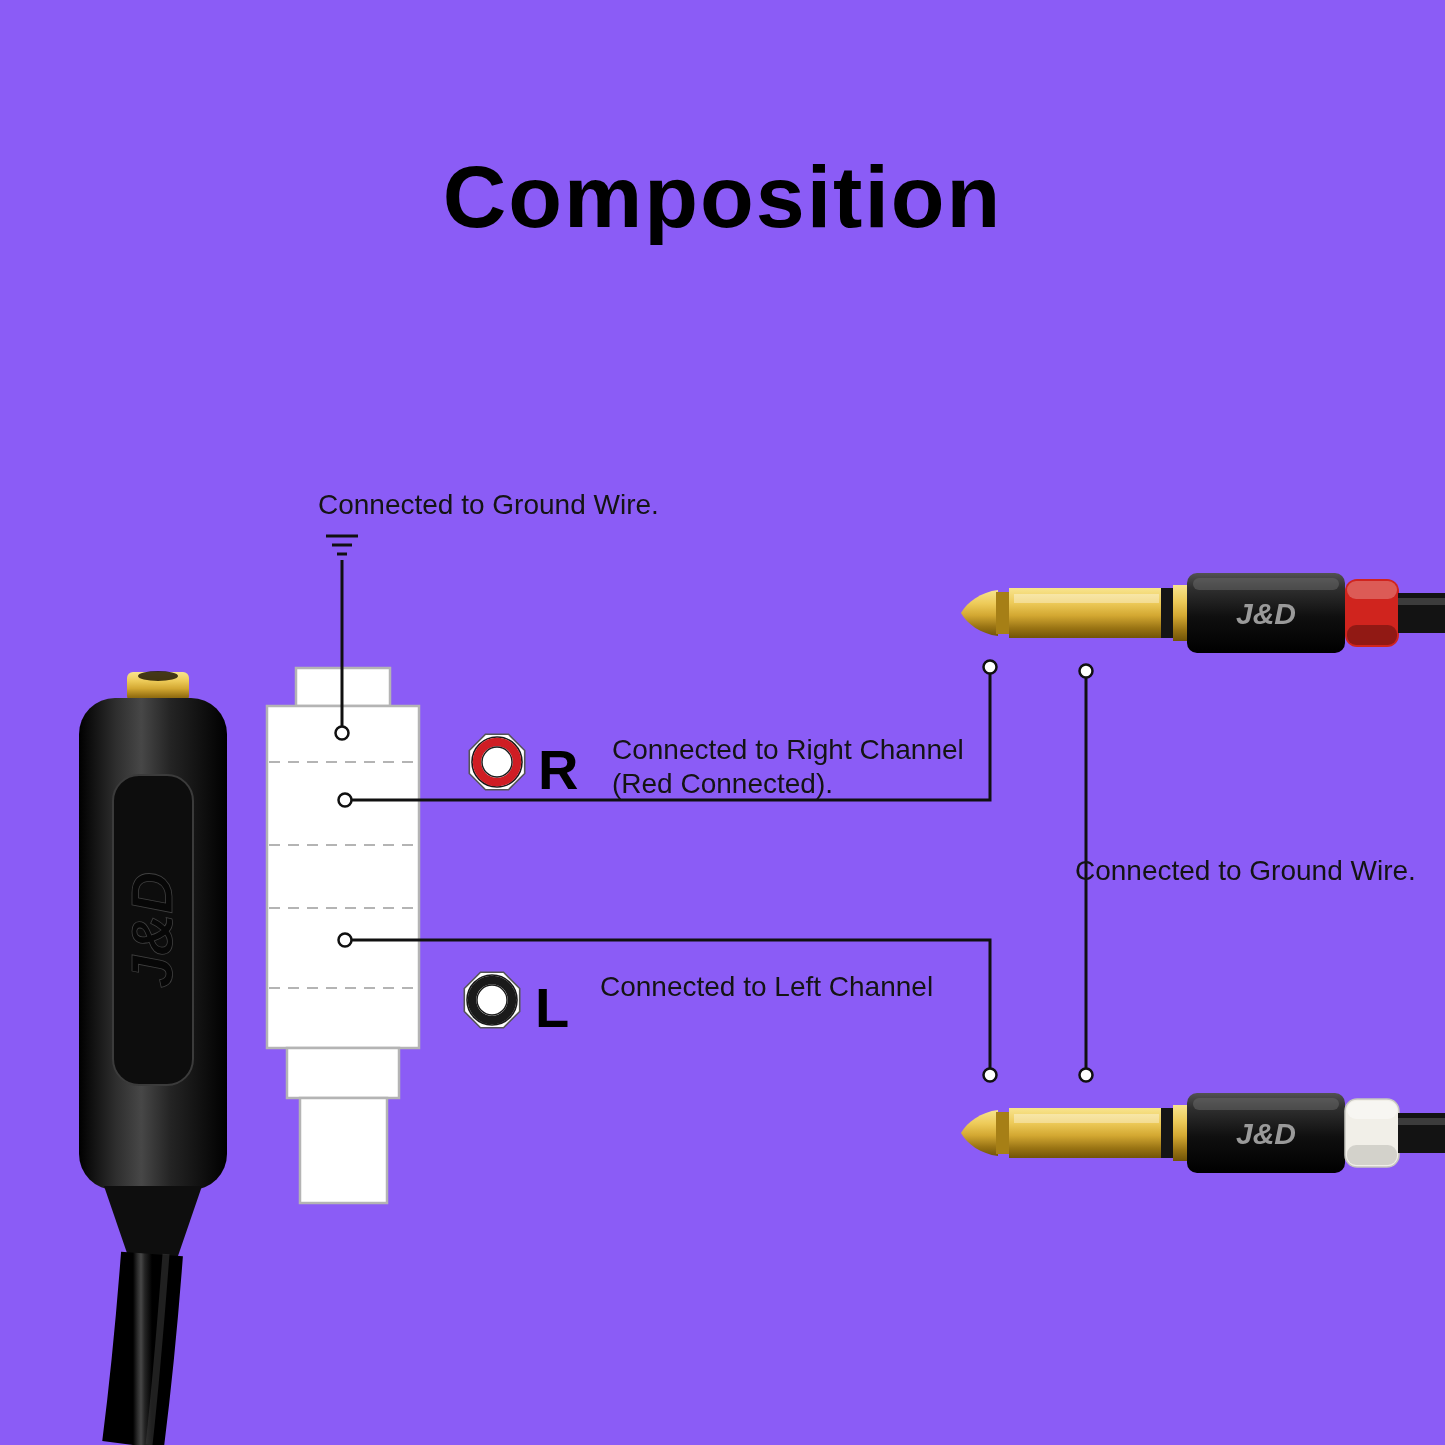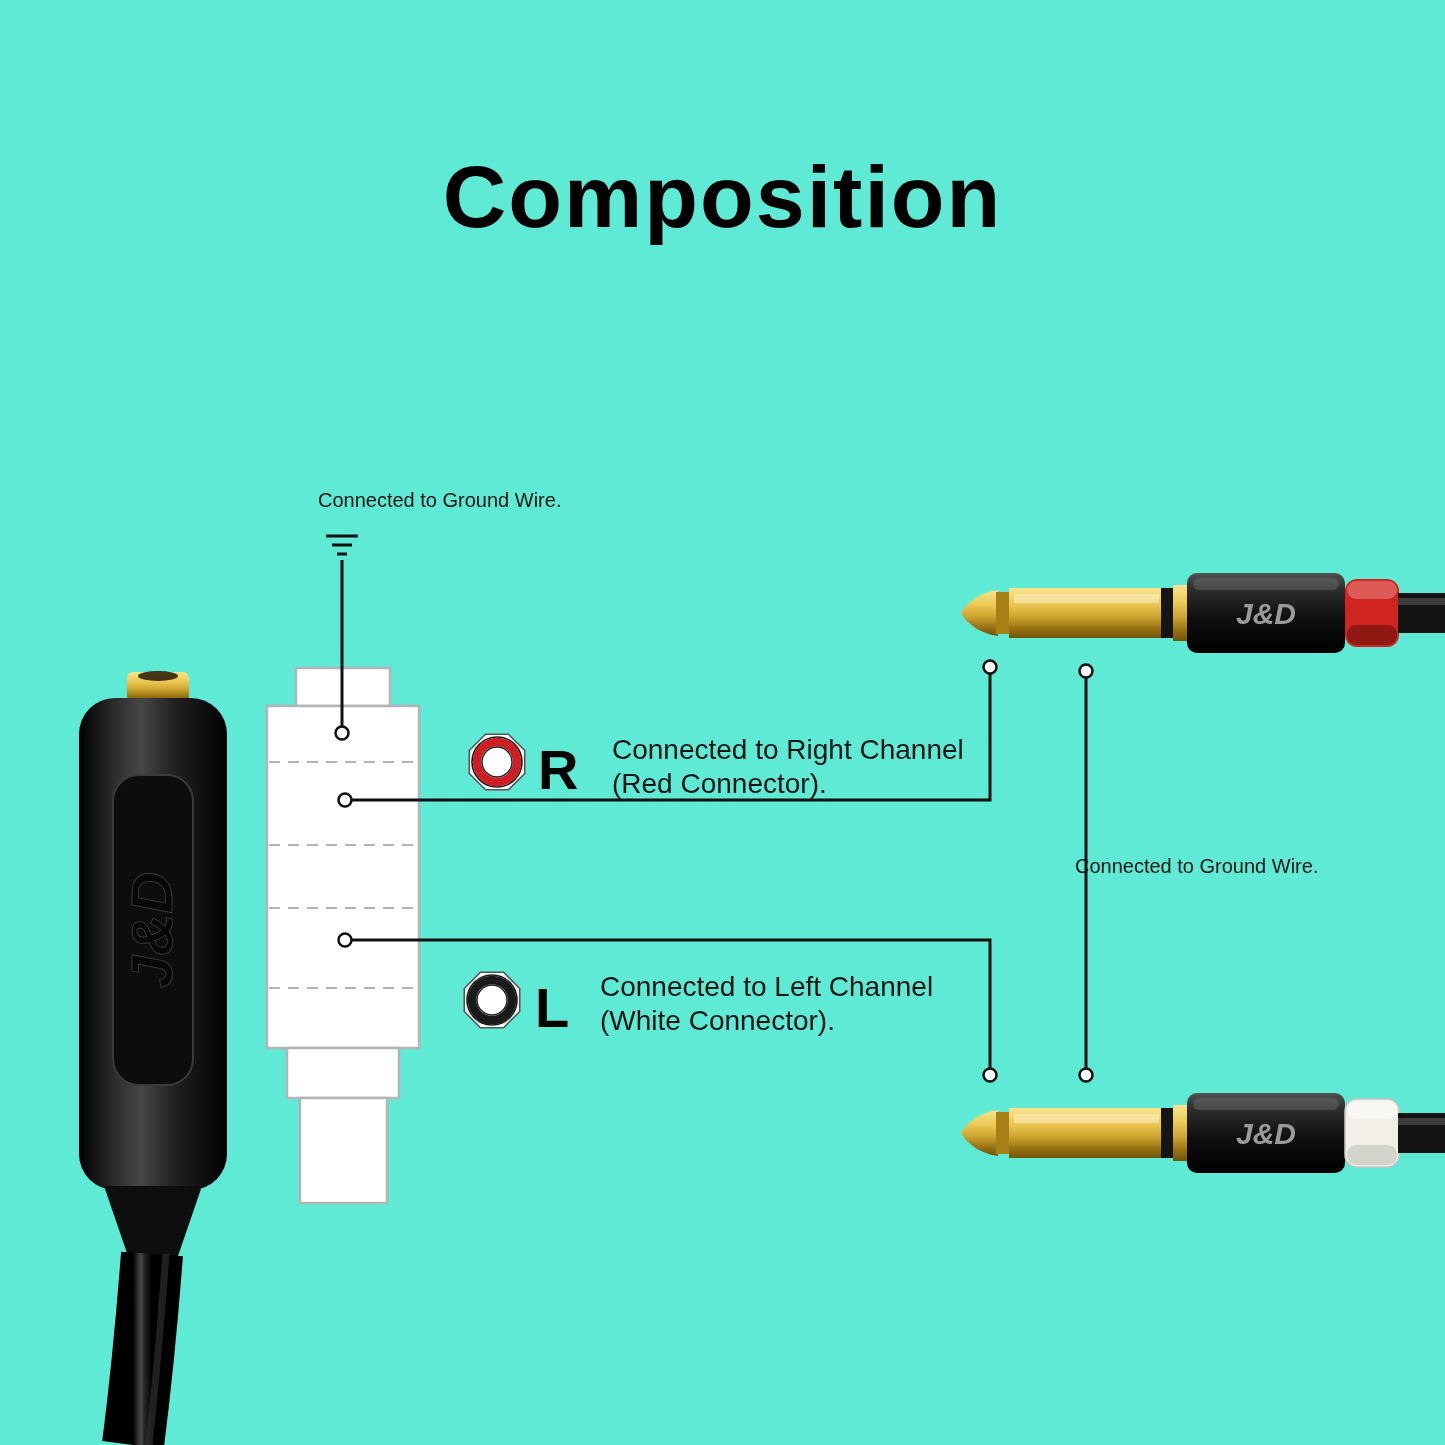--- a/index.html
+++ b/index.html
@@ -1,24 +1,24 @@
 <!DOCTYPE html>
 <html><head>
 <meta charset="utf-8">
 <style>
   html,body{margin:0;padding:0;background:#fff;}
   .canvas{
-    position:relative;width:1445px;height:1445px;background:#5eead4;overflow:hidden;
+    position:relative;width:1445px;height:1445px;background:#8b5cf6;overflow:hidden;
     font-family:"Liberation Sans",sans-serif;color:#111;
   }
   .title{
     position:absolute;left:0;top:146px;width:100%;text-align:center;
     font-size:88px;font-weight:bold;letter-spacing:2px;color:#000;
   }
-  .label{position:absolute;font-size:20px;color:#141414;white-space:nowrap;}
+  .label{position:absolute;font-size:28px;color:#141414;white-space:nowrap;}
   .letter{position:absolute;font-size:56px;font-weight:bold;color:#000;line-height:56px;}
   .desc{position:absolute;font-size:28px;line-height:34px;color:#141414;white-space:nowrap;}
   svg.overlay{position:absolute;left:0;top:0;}
   .logo-text{font-family:"Liberation Sans",sans-serif;font-style:italic;font-weight:bold;}
 </style>
 </head>
 <body>
 
 <div class="canvas">
 
@@ -142,24 +142,23 @@
       <circle cx="492" cy="1000" r="20" fill="#ffffff" stroke-width="8.5" stroke="#1a1a1a"></circle>
       <circle cx="492" cy="1000" r="15" fill="none" stroke="#1a1a1a" stroke-width="1.4"></circle>
     </g>
   </svg>
 
   <div class="label" style="left:318px;top:489px;">Connected to Ground Wire.</div>
 
   <div class="letter" style="left:538px;top:742px;">R</div>
   <div class="desc" style="left:596px;top:733px;margin-left:16px;">
     <div>Connected to Right Channel</div>
-    <div>(Red Connector).</div>
+    <div>(Red Connected).</div>
   </div>
 
   <div class="letter" style="left:535px;top:980px;">L</div>
   <div class="desc" style="left:600px;top:970px;">
     <div>Connected to Left Channel</div>
-    <div>(White Connector).</div>
   </div>
 
   <div class="label" style="left:1075px;top:855px;">Connected to Ground Wire.</div>
 
 </div>
 
 </body></html>

